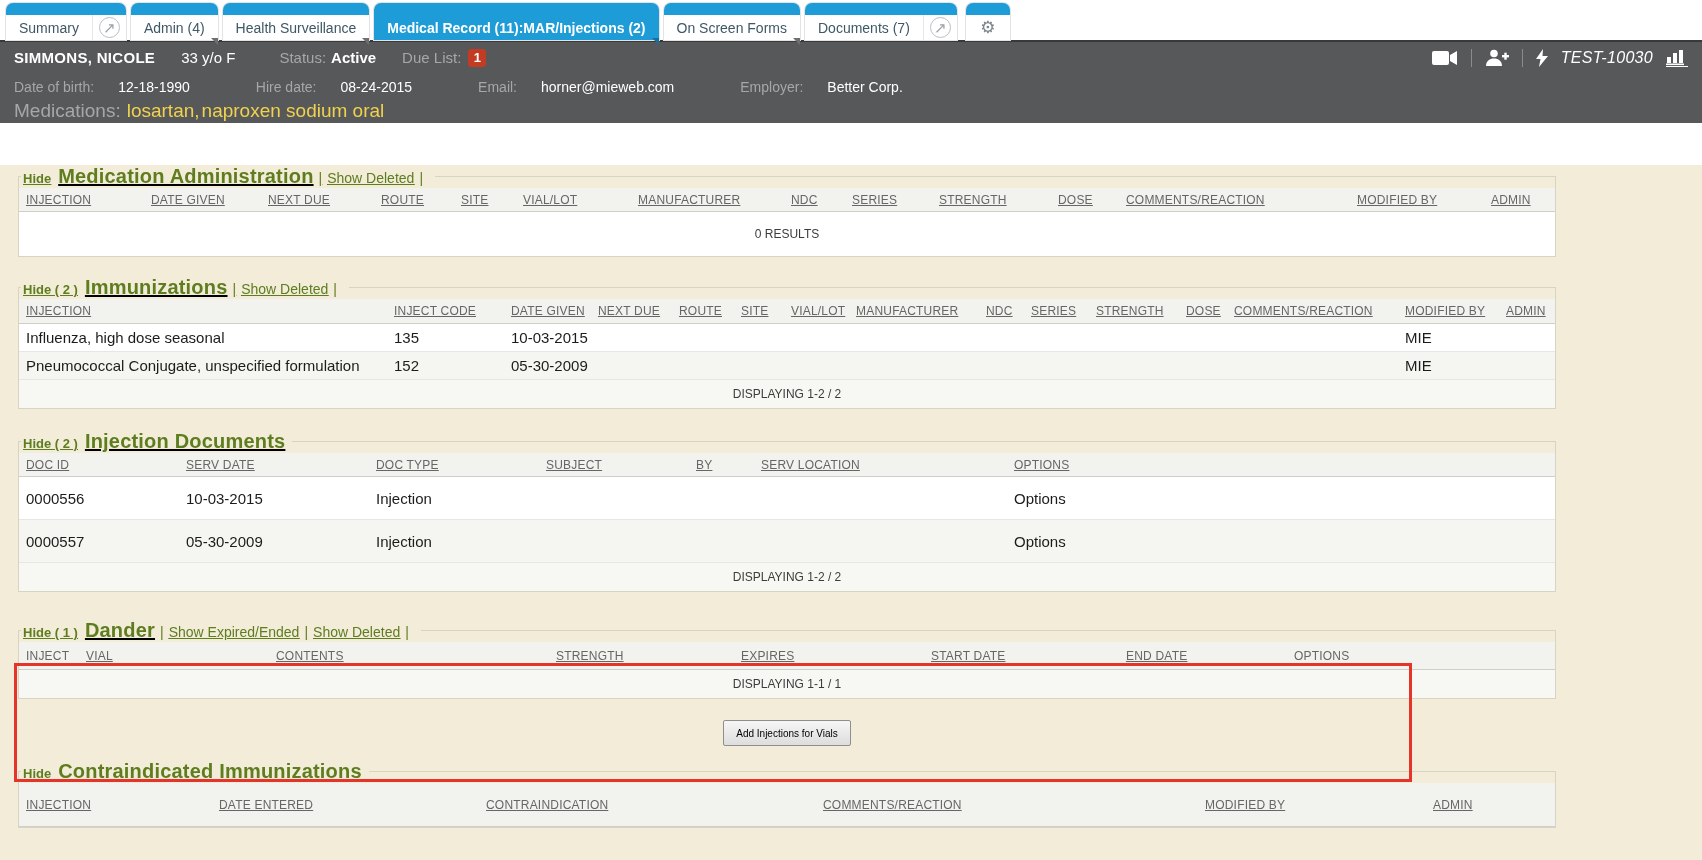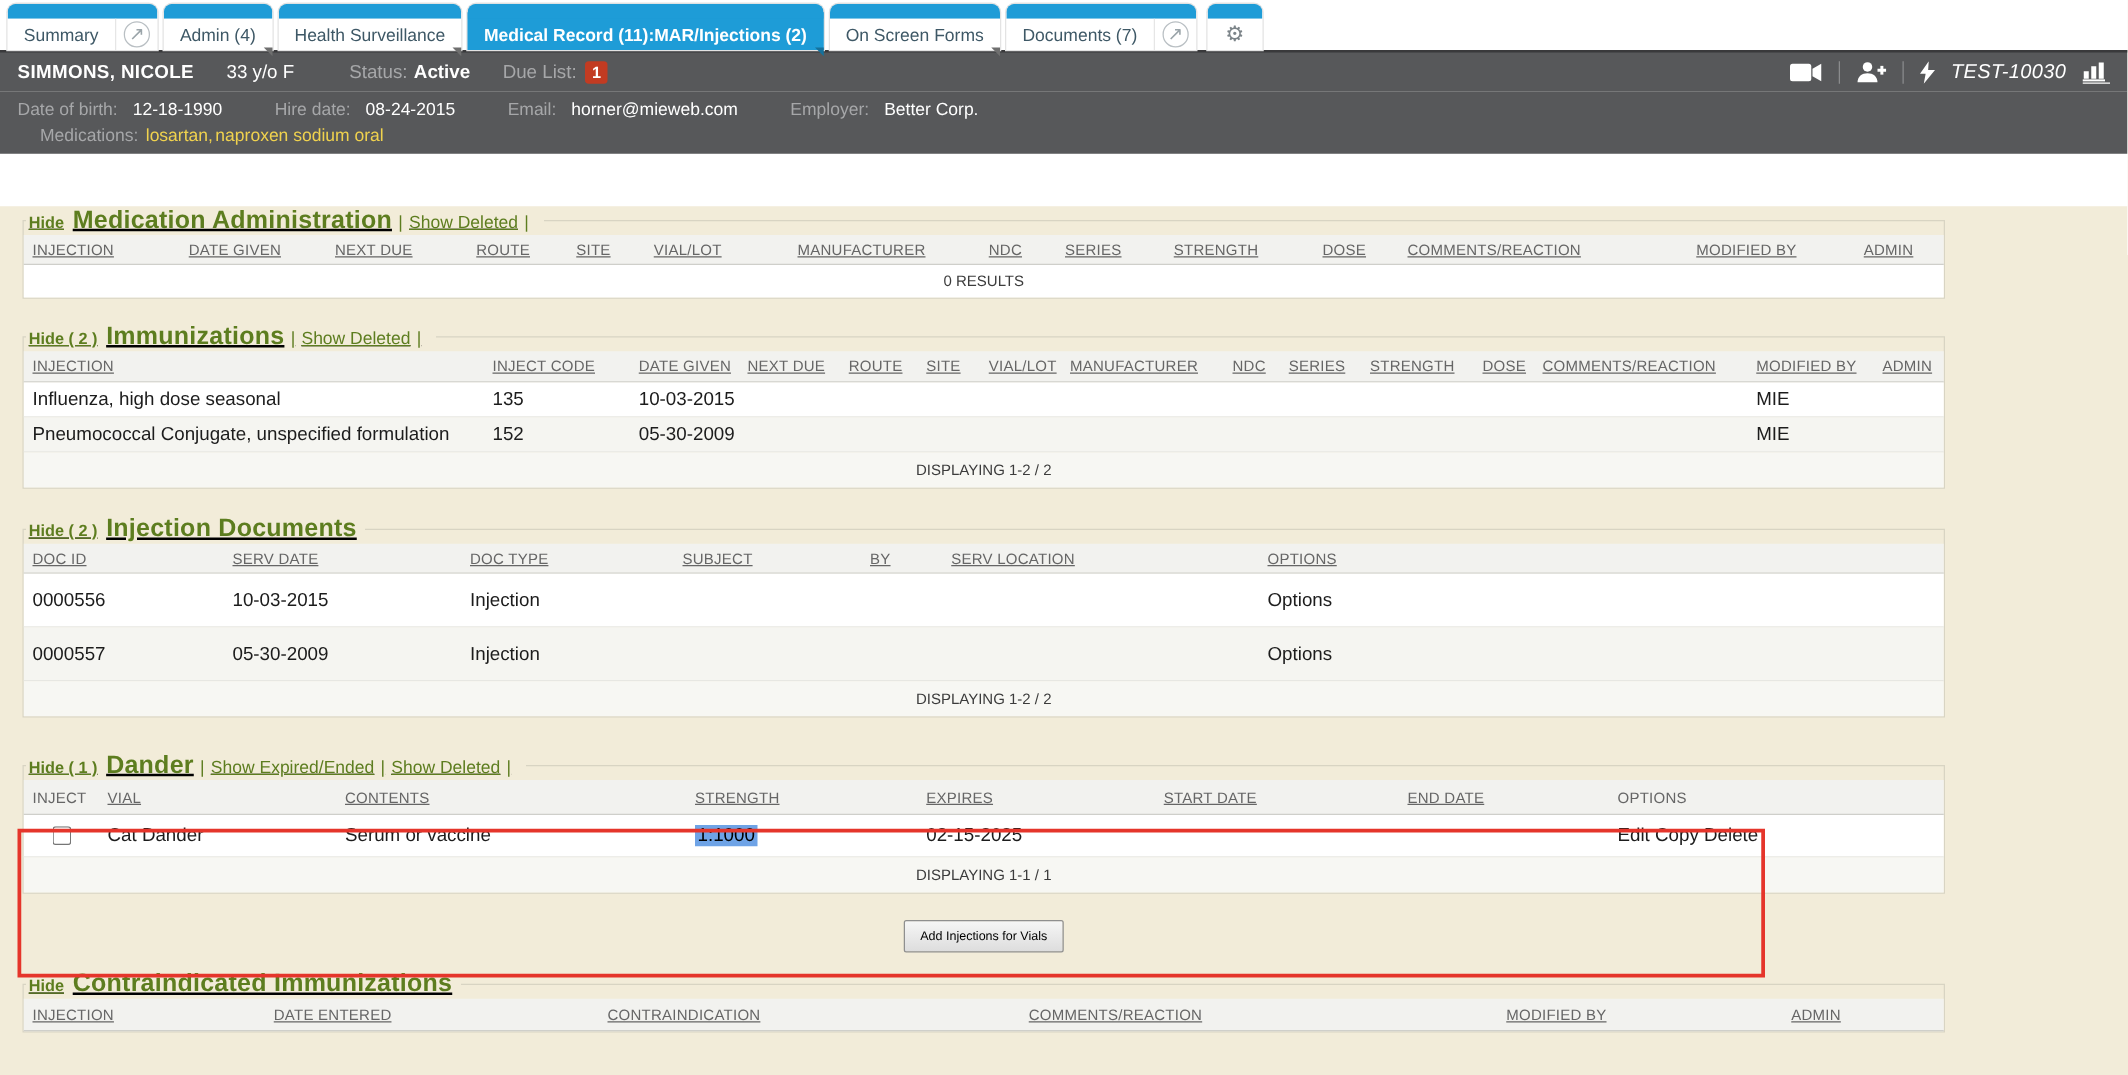--- a/index.html
+++ b/index.html
@@ -33,25 +33,25 @@
   .glabel { color:#a6a7a9; }
   .pbar b { font-weight:bold; margin-left:5px; }
   .badge { display:inline-block; min-width:18px; height:18px; margin-left:7px; background:#c23b22;
            border-radius:3px; color:#fff; font-size:13px; font-weight:bold; text-align:center; line-height:18px; }
   .pbar .right { margin-left:auto; display:flex; align-items:center; gap:13px;font-style:italic; }
   .vdiv { width:1px; height:18px; background:#8a8b8d; }
   .icon-btn { display:flex; align-items:center; cursor:pointer; }
   .pid { font-size:16px; letter-spacing:.3px; }
 
   .ibar { height:27px; background:#57585a; color:#fff; display:flex; align-items:center;
-          padding:0 14px; font-size:14px; gap:12px; }
+          padding:0 14px; font-size:14px; gap:24px; }
   .ibar .val { font-weight:normal; }
   .ibar .gap { width:18px; }
   .mbar { height:23px; background:#57585a; color:#fff; display:flex; align-items:flex-start;
-          padding:0 32px; font-size:14px; }
+          padding:0 14px; font-size:19px; }
   .mbar a { color:#f0d24e; text-decoration:none; margin-left:6px; cursor:pointer; }
   .mbar a.second { margin-left:2px; }
   .mbar .cm { color:#f0d24e; }
 
   
   .bodyarea { background:#f2ecd9; height:737px; padding:0 146px 0 18px; position:relative; }
   .links-row { padding-top:20px; height:40px; text-align:right; font-size:15px; color:#1a1a1a; }
   .links-row a { color:#1a1a1a; text-decoration:underline; margin:0 4px; cursor:pointer; }
   .links-row .pp { margin:0 2px; }
 
@@ -63,21 +63,21 @@
   .sec-pipe { color:#5d7d1f; font-size:14px; margin:0 5px; }
   .show-link { color:#5d7d1f; font-size:14px; text-decoration:underline; cursor:pointer; }
 
   .row { display:grid; align-items:center; background:#fff; }
   .row > span, .row > div { padding-left:7px; white-space:nowrap; overflow:hidden; }
   .hrow { background:#f2f2ef; height:24px; border-bottom:1px solid #cfcfca; }
   .hrow span { font-size:12px; color:#666; text-decoration:underline; letter-spacing:.2px; cursor:pointer; }
   .hrow span.plain { text-decoration:none; cursor:default; }
   .drow { font-size:15px; color:#1c1c1c; border-bottom:1px solid #e7e7e2; }
   .drow.alt { background:#f5f5f1; }
-  .h28 { height:28px; } .h43 { height:43px; } .h34 { height:34px; } .h25 { height:25px; } .h26 { height:26px; } .h28b { height:28px; }
+  .h28 { height:28px; } .h43 { height:43px; } .h34 { height:34px; } .h25 { height:25px; } .h26 { height:44px; } .h28b { height:28px; }
   .frow { background:#f7f7f3; text-align:center; font-size:12px; color:#3c3c3c; display:flex;
           align-items:center; justify-content:center; }
   .frow.white { background:#fff; }
 
   .g1 { grid-template-columns:125px 117px 113px 80px 62px 115px 153px 61px 87px 119px 68px 231px 134px 1fr; }
   .g2 { grid-template-columns:368px 117px 87px 81px 62px 50px 65px 130px 45px 65px 90px 48px 171px 101px 1fr; }
   .g3 { grid-template-columns:160px 190px 170px 150px 65px 253px 1fr; }
   .g4 { grid-template-columns:60px 190px 280px 185px 190px 195px 168px 1fr; }
   .g5 { grid-template-columns:193px 267px 337px 382px 228px 1fr; }
 
@@ -343,32 +343,20 @@
       <div class="row hrow g4 h28">
         <span class="plain">INJECT</span>
         <span>VIAL</span>
         <span>CONTENTS</span>
         <span>STRENGTH</span>
         <span>EXPIRES</span>
         <span>START DATE</span>
         <span>END DATE</span>
         <span class="plain">OPTIONS</span>
       </div>
-      <div class="row drow g4 h34">
-        <span class="chkcell">
-            <input type="checkbox" style="">
-          </span>
-        <span>Cat Dander</span>
-        <span>Serum or vaccine</span>
-        <span><span class="hl">1:1000</span></span>
-        <span>02-15-2025</span>
-        <span></span>
-        <span></span>
-        <span class="optlink">Edit Copy Delete</span>
-      </div>
       <div class="frow h28b">DISPLAYING 1-1 / 1</div>
     </fieldset>
 
     <div class="btn-row">
       <button class="push-btn">Add Injections for Vials</button>
     </div>
 
     <fieldset class="sec mt5">
       <legend>
         <span class="hide-link">Hide</span>

